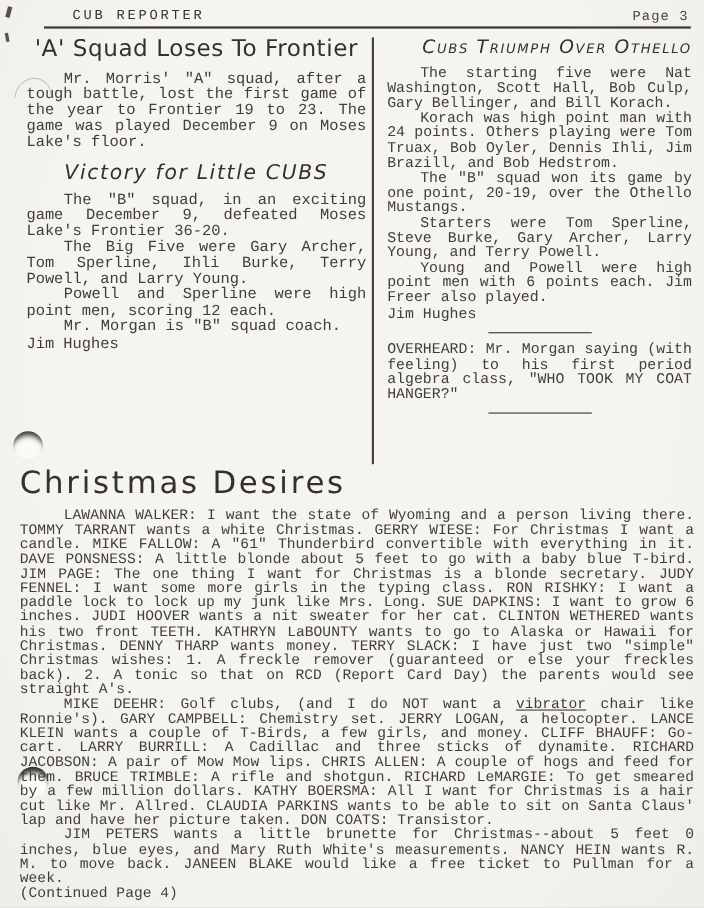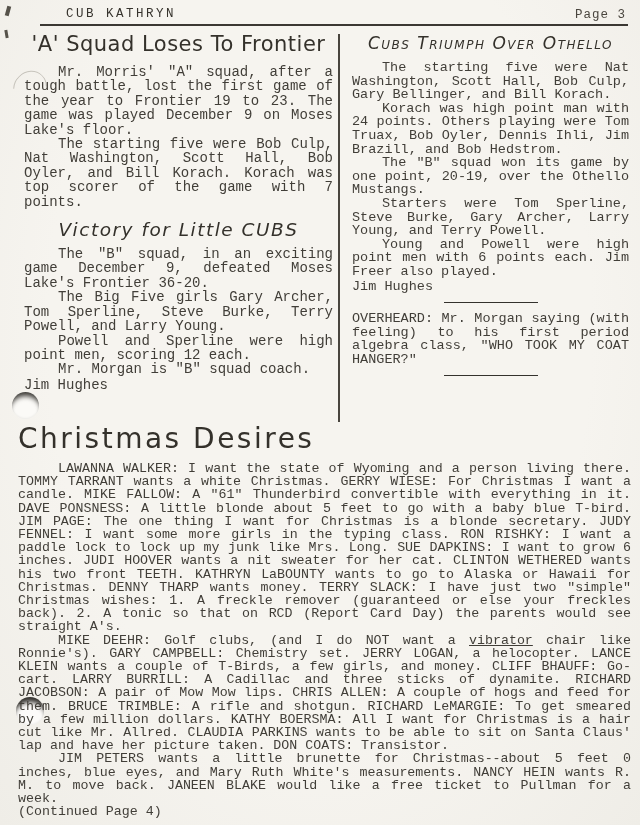--- a/index.html
+++ b/index.html
@@ -33,21 +33,21 @@
   .headline-sans {
     font-family:"DejaVu Sans", sans-serif; font-size:21px; font-weight:normal;
     text-align:center; color:#34312b; letter-spacing:0.5px; margin:0 0 9px 0;
   }
   .headline-italic {
     font-family:"DejaVu Sans", sans-serif; font-style:italic; font-size:18.5px; font-weight:normal;
     text-align:center; color:#34312b; letter-spacing:1.5px; margin:10px 0 7px 0;
   }
   .headline-smallcaps {
     font-family:"DejaVu Sans", sans-serif; font-style:italic; font-variant:small-caps; font-weight:normal;
-    font-size:17px; letter-spacing:1.5px; text-align:center; color:#34312b; margin:0 0 8px 0;
+    font-size:17px; letter-spacing:1.5px; text-align:right; color:#34312b; margin:0 0 8px 0;
   }
   .col-left p  { margin:0; font-size:14px;   line-height:14.4px; text-align:justify; text-indent:34px; }
   .col-right p { margin:0; font-size:13.5px; line-height:13.6px; text-align:justify; text-indent:30px; }
   .byline { text-align:left; text-indent:0 !important; padding-right:12px; margin-top:1px !important; }
   .short-rule { width:94px; border:0; border-top:1.5px solid #34322d; margin:9px auto 9px auto; }
   .overheard { text-indent:0 !important; }
   
   .christmas { position:absolute; left:18px; top:422px; width:613px; }
   .christmas h2 {
     font-family:"DejaVu Sans", sans-serif; font-size:28px; font-weight:normal;
@@ -61,32 +61,31 @@
 <body>
 
 <div class="page">
 
   <div class="speck speck-1"></div>
   <div class="speck speck-2"></div>
   <div class="hole hole-1"></div>
   <div class="hole hole-2"></div>
   <div class="hole hole-3"></div>
 
-  <span class="masthead-title">CUB KATHRYN</span>
+  <span class="masthead-title">CUB REPORTER</span>
   <span class="masthead-page">Page 3</span>
   <div class="masthead-rule"></div>
 
   <section class="col-left">
     <h1 class="headline-sans">'A' Squad Loses To Frontier</h1>
     <p>Mr. Morris' "A" squad, after a tough battle, lost the first game of the year to Frontier 19 to 23. The game was played December 9 on Moses Lake's floor.</p>
-    <p>The starting five were Bob Culp, Nat Washington, Scott Hall, Bob Oyler, and Bill Korach. Korach was top scorer of the game with 7 points.</p>
 
     <h2 class="headline-italic">Victory for Little CUBS</h2>
     <p>The "B" squad, in an exciting game December 9, defeated Moses Lake's Frontier 36-20.</p>
-    <p>The Big Five girls Gary Archer, Tom Sperline, Steve Burke, Terry Powell, and Larry Young.</p>
+    <p>The Big Five were Gary Archer, Tom Sperline, Ihli Burke, Terry Powell, and Larry Young.</p>
     <p>Powell and Sperline were high point men, scoring 12 each.</p>
     <p>Mr. Morgan is "B" squad coach.</p>
     <p class="byline">Jim Hughes</p>
   </section>
 
   <div class="col-divider"></div>
 
   <section class="col-right">
     <h2 class="headline-smallcaps">Cubs Triumph Over Othello</h2>
     <p>The starting five were Nat Washington, Scott Hall, Bob Culp, Gary Bellinger, and Bill Korach.</p>

